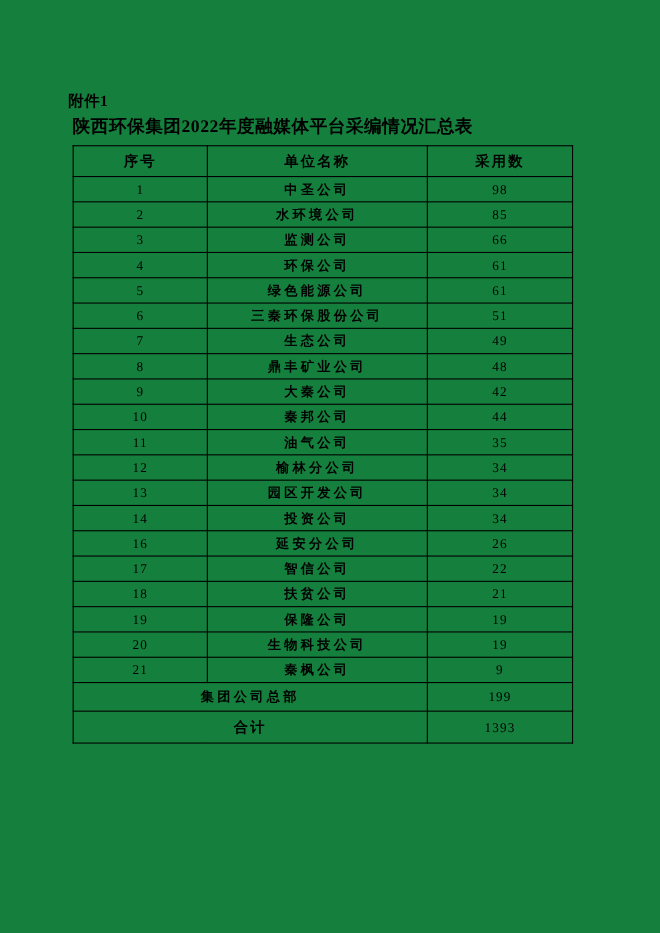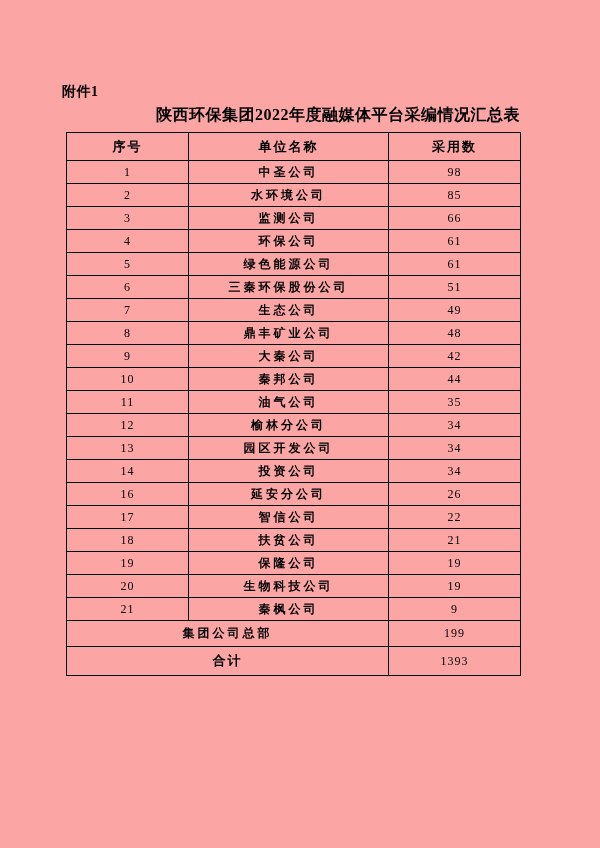--- a/index.html
+++ b/index.html
@@ -7,34 +7,34 @@
   body {
     width:600px; height:848px;
     font-family:"Liberation Serif","DejaVu Serif",serif;
     color:#000;
     position:relative;
     overflow:hidden;
   }
   .page {
     position:relative;
     width:600px; height:848px;
-    background:#fca5a5;
+    background:#15803d;
   }
   .attachment-label {
     position:absolute;
     left:62px; top:83px;
     font-size:14px;
     font-weight:bold;
     letter-spacing:0.5px;
   }
   .doc-title {
     position:absolute;
     left:66px; top:105px;
     width:454px;
-    text-align:right;
+    text-align:left;
     font-size:16px;
     font-weight:bold;
     letter-spacing:0.5px;
     white-space:nowrap;
   }
   table.summary-table {
     position:absolute;
     left:66px; top:132px;
     width:454px;
     border-collapse:collapse;

